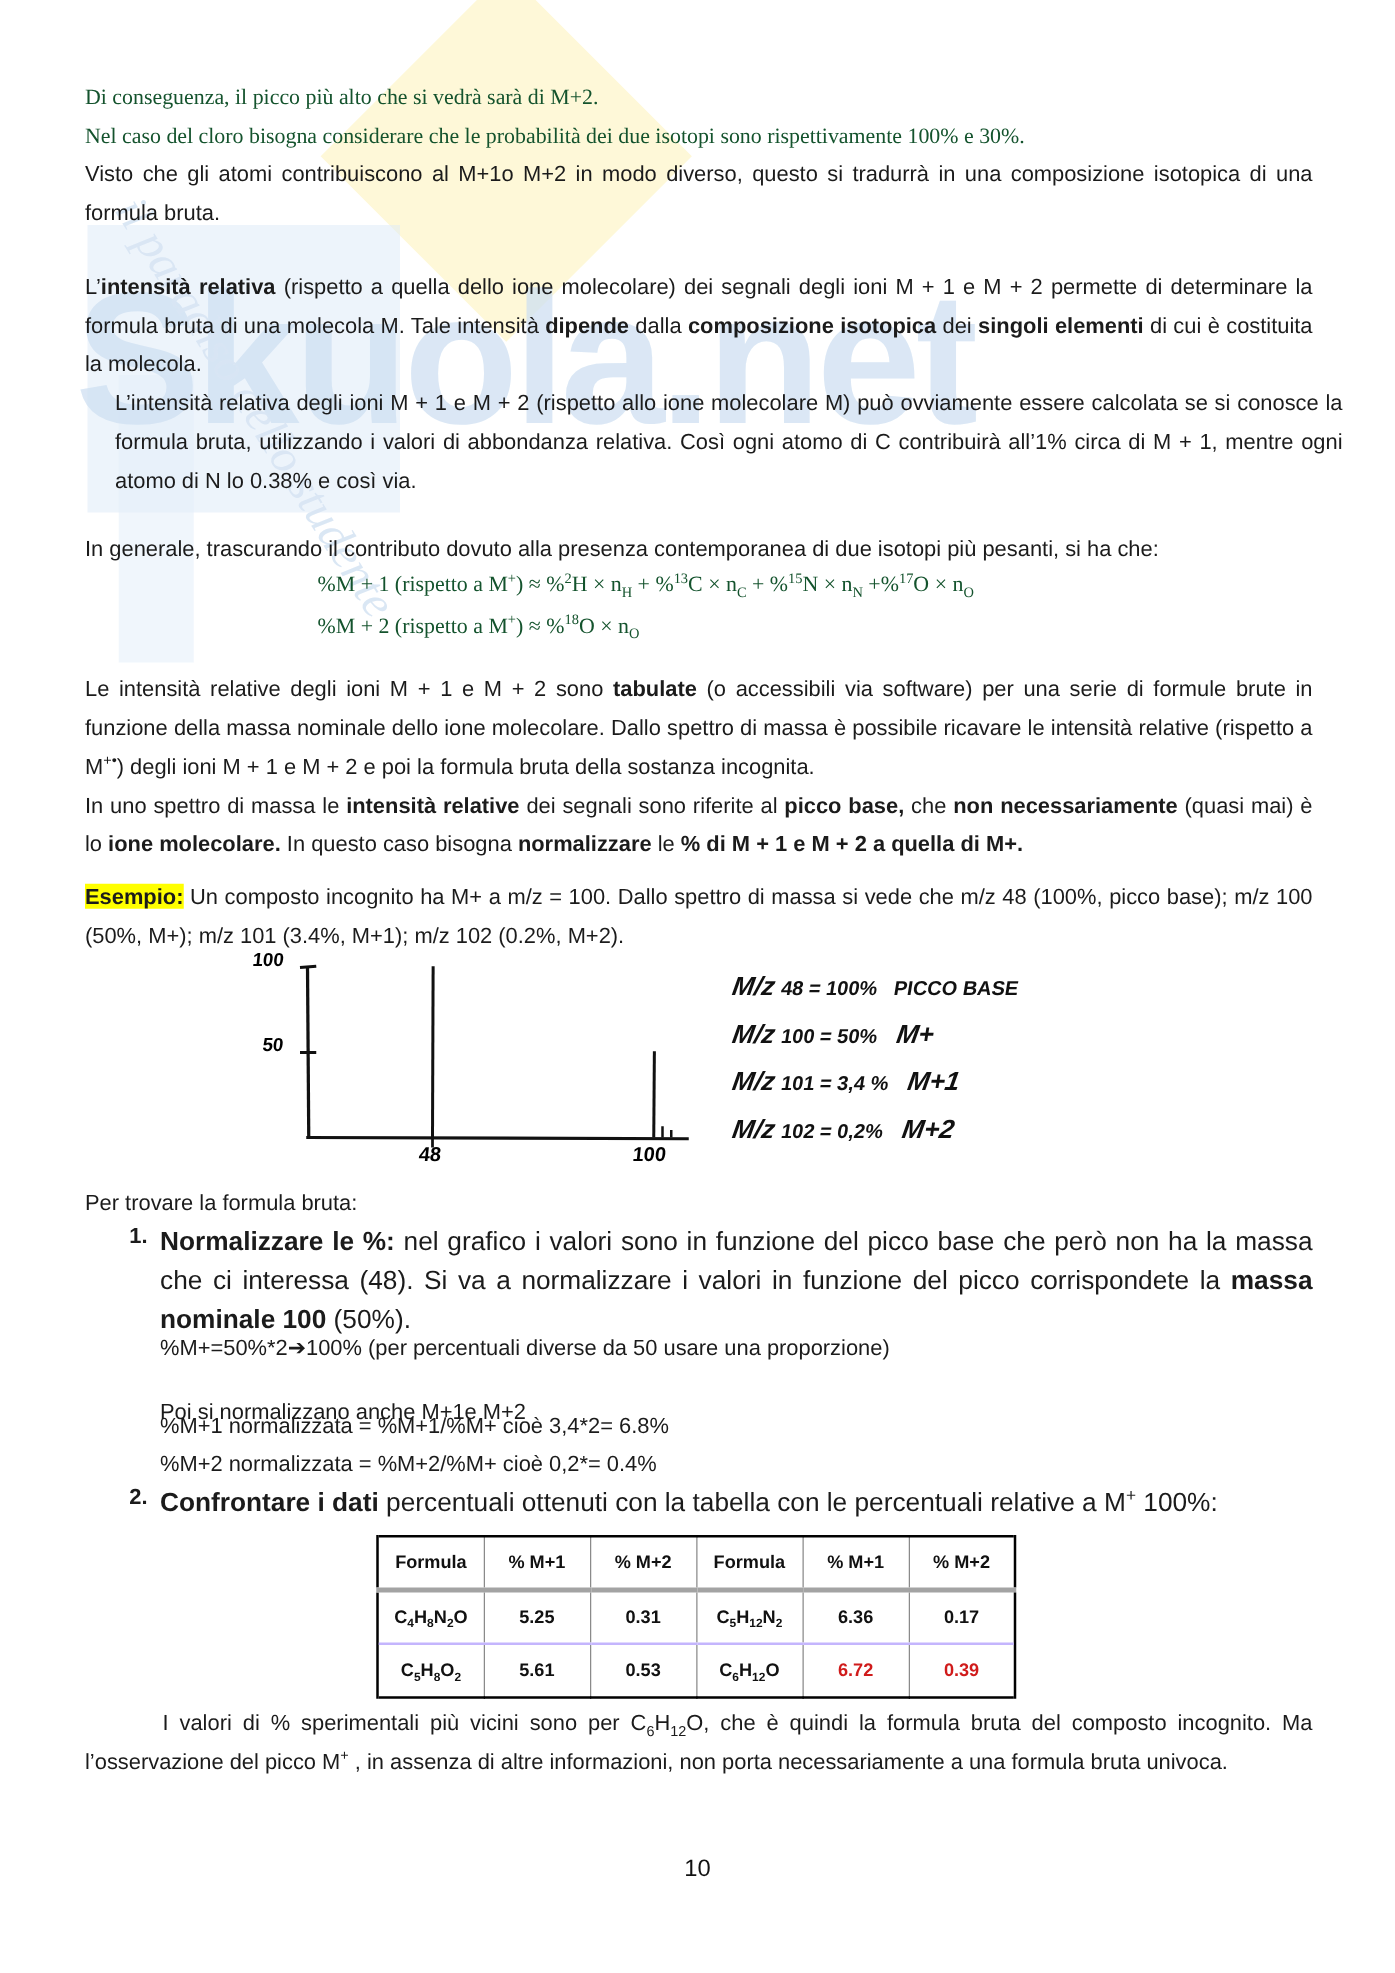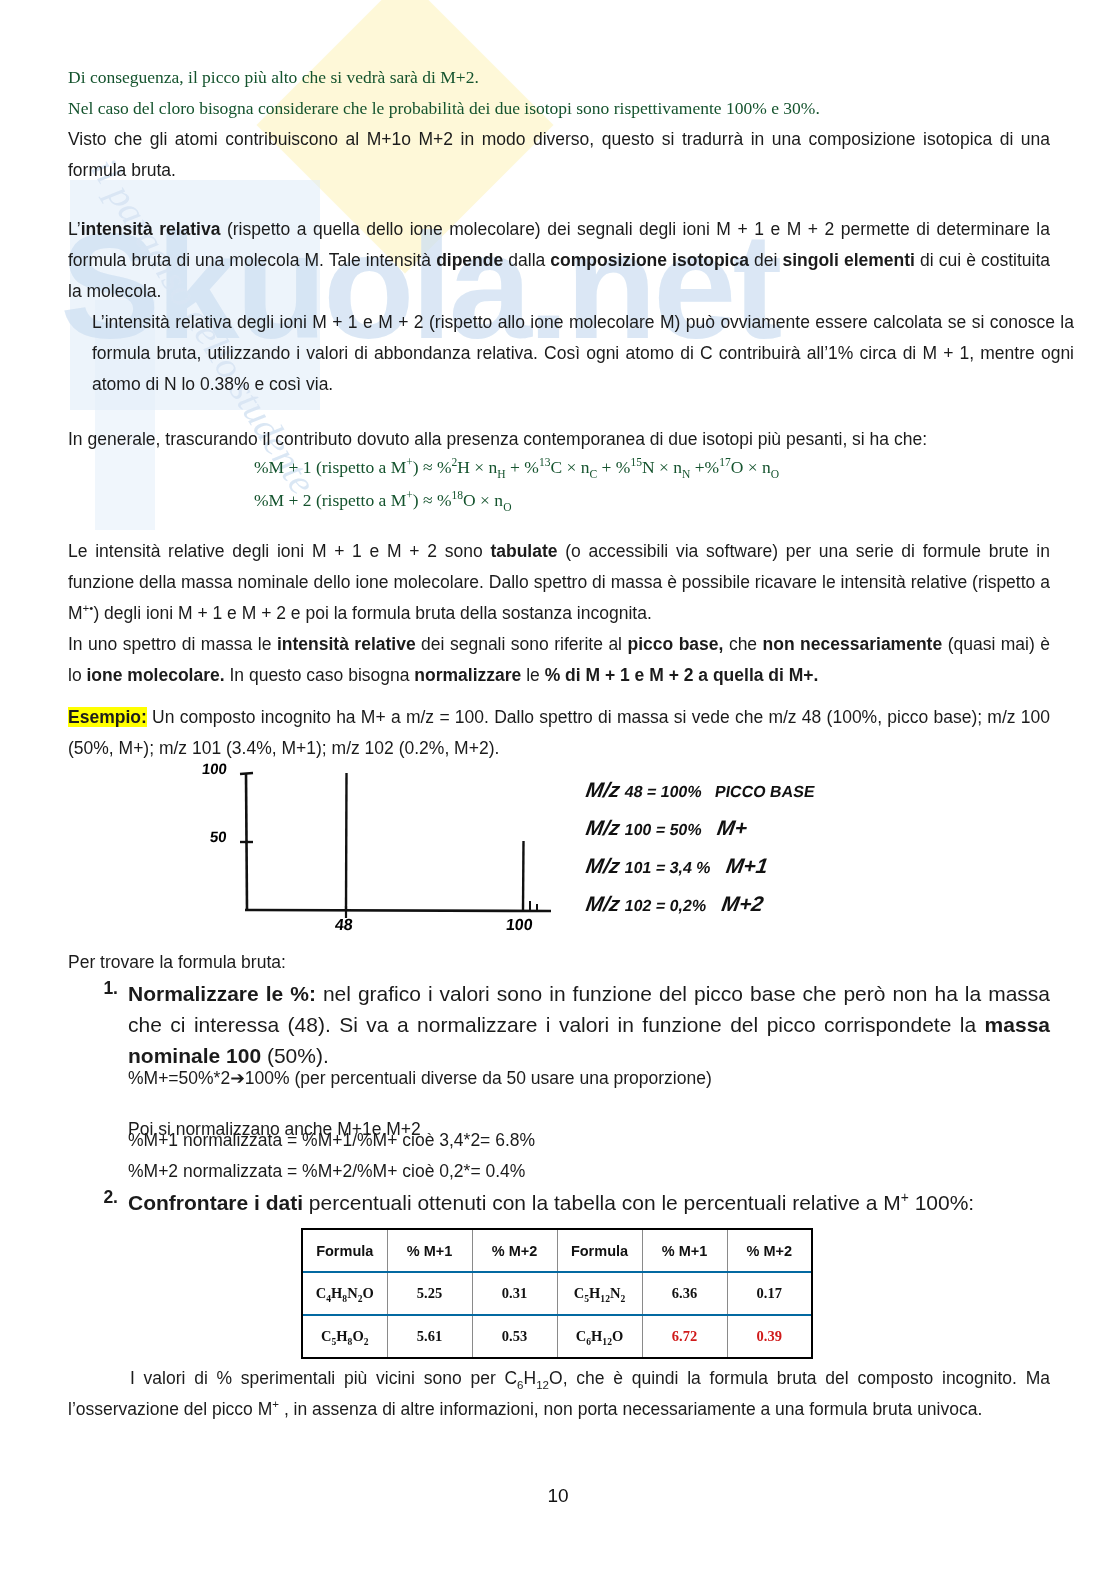--- a/index.html
+++ b/index.html
@@ -178,24 +178,24 @@
   .tbl td {
     border: 1px solid #8a8a8a;
     width: 85px;
     height: 43px;
     text-align: center;
     vertical-align: middle;
     padding: 0 2px;
     box-sizing: border-box;
   }
   .tbl { border: 2px solid #000; }
-  .tbl tr:first-child td { border-bottom: 1px solid #a3a3a3; }
+  .tbl tr:first-child td { border-bottom: 4px solid #a3a3a3; }
   .tbl td.thick-l { border-left: 2px solid #000; }
   .tbl td.thick-r { border-right: 2px solid #000; }
-  .tbl tr.rowsep td { border-top: 2px solid #0369a1; font-family: Liberation Serif, serif; }
+  .tbl tr.rowsep td { border-top: 2px solid #c4b5fd; }
 
   
   .pageno {
     position: absolute;
     left: 0;
     top: 1485px;
     width: 1116px;
     text-align: center;
     font-size: 19px;
     color: #111;

